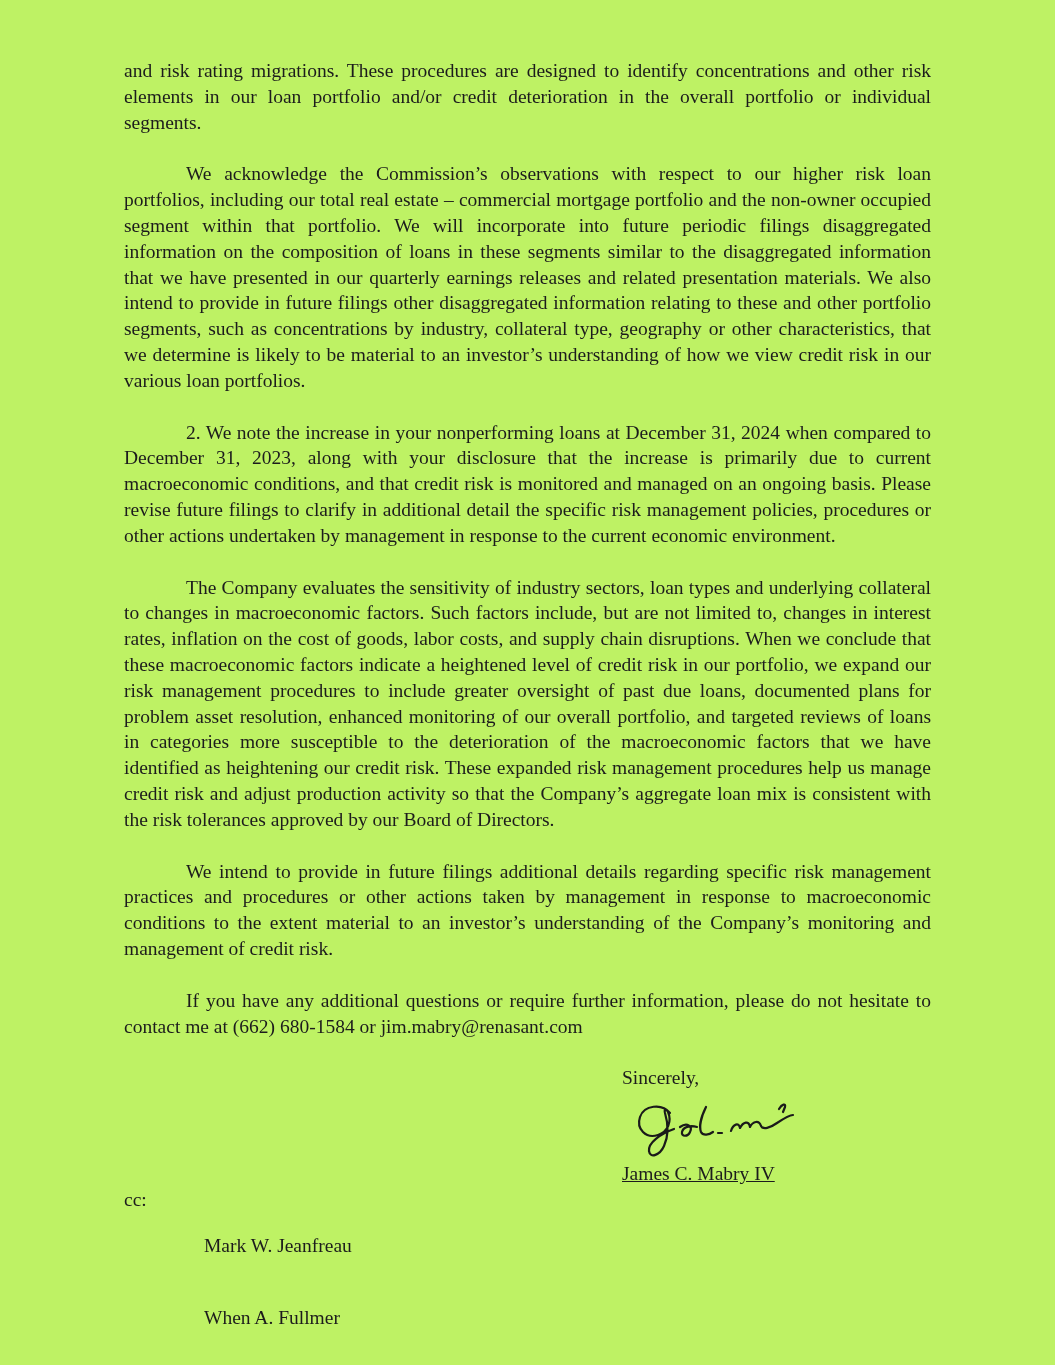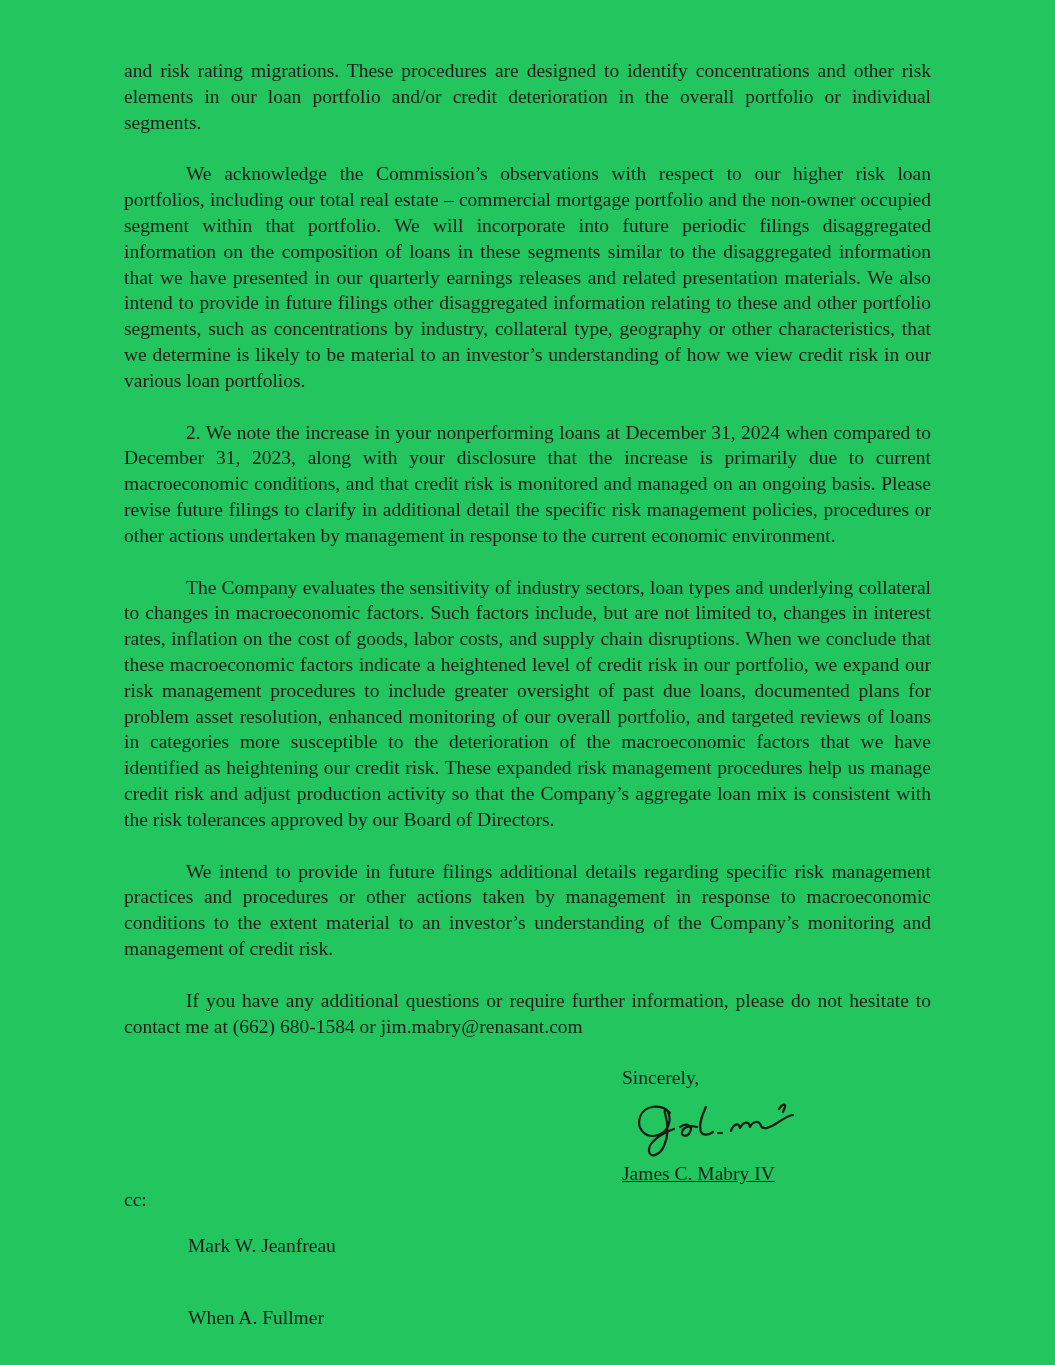--- a/index.html
+++ b/index.html
@@ -2,21 +2,21 @@
 <html><head>
 <meta charset="utf-8">
 <style>
   * { margin: 0; padding: 0; box-sizing: border-box; }
   html, body { background: #ffffff; }
   .page {
     position: relative;
     width: 1055px;
     height: 1365px;
     margin: 0 auto;
-    background: #22c55e;
+    background: #bef264;
     color: #1c1c1c;
     font-family: "Liberation Serif", serif;
     font-size: 19.5px;
     line-height: 25.8px;
     padding: 58px 124px 0 124px;
     overflow: hidden;
   }
   .para {
     text-align: justify;
     text-indent: 62px;
@@ -31,20 +31,21 @@
   .salutation { margin-bottom: 8px; }
   .signature-wrap {
     height: 62px;
     padding-left: 6px;
   }
   .signature-wrap svg { display: block; }
   .signer-name, .signer-title { line-height: 26px; text-decoration: underline; }
   .cc-block {
     display: flex;
     align-items: flex-start;
+    gap: 16px;
   }
   .cc-label { width: 64px; }
   .cc-names div { line-height: 26px; margin-top: 46px; }
 </style>
 </head>
 <body>
 
 <div class="page">
 
   <p class="para no-indent">and risk rating migrations.  These procedures are designed to identify concentrations and other risk elements in our loan portfolio and/or credit deterioration in the overall portfolio or individual segments.</p>

